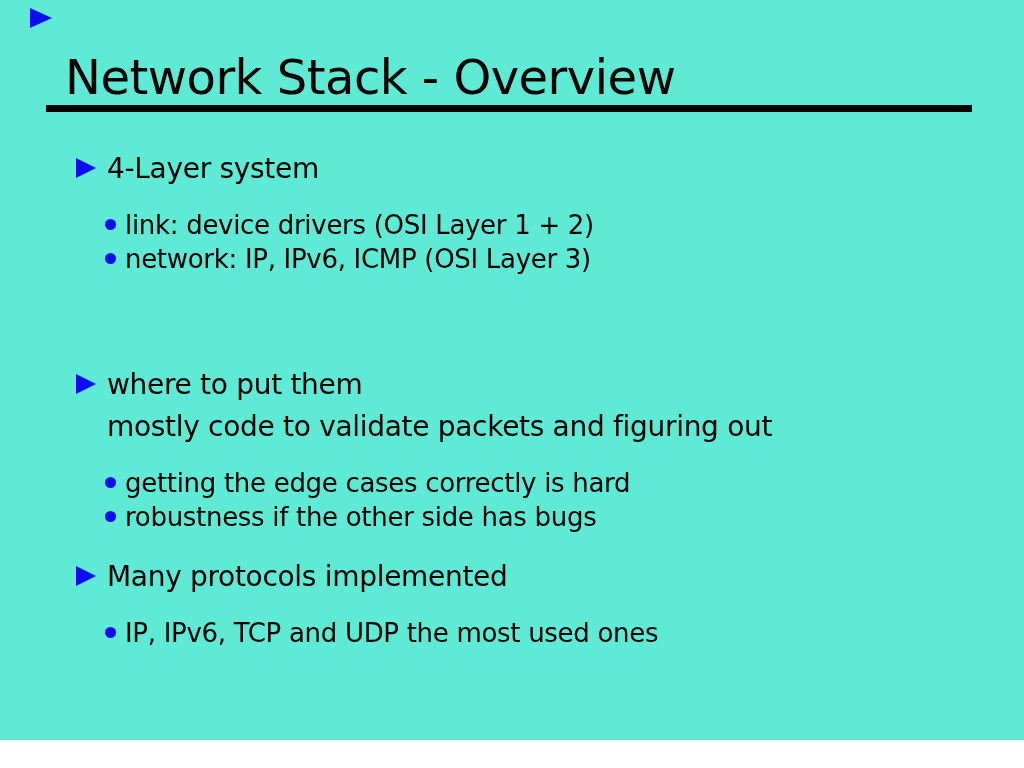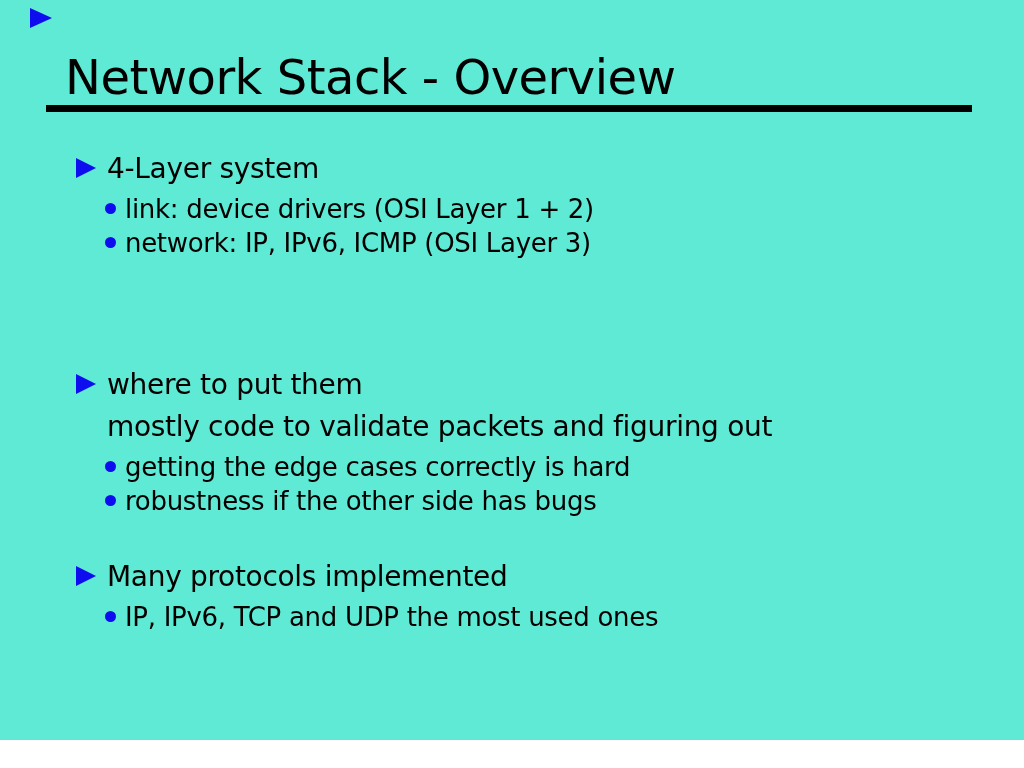--- a/index.html
+++ b/index.html
@@ -57,21 +57,21 @@
     border-left: 20px solid #0d0df0;
     border-top: 10px solid transparent;
     border-bottom: 10px solid transparent;
     margin: 10px 11px 0 0;
   }
   .l1-text {
     font-size: 28px;
     line-height: 42px;
     letter-spacing: -0.3px;
   }
-  .l2-list { margin-top: 2px; }
+  .l2-list { margin-top: 18px; }
   .l2 { display: flex; align-items: flex-start; margin-left: 29px; }
   .dot-bullet {
     flex: none;
     width: 11px;
     height: 11px;
     border-radius: 50%;
     background: #0d0df0;
     margin: 11px 9px 0 0;
   }
   .l2-text {

